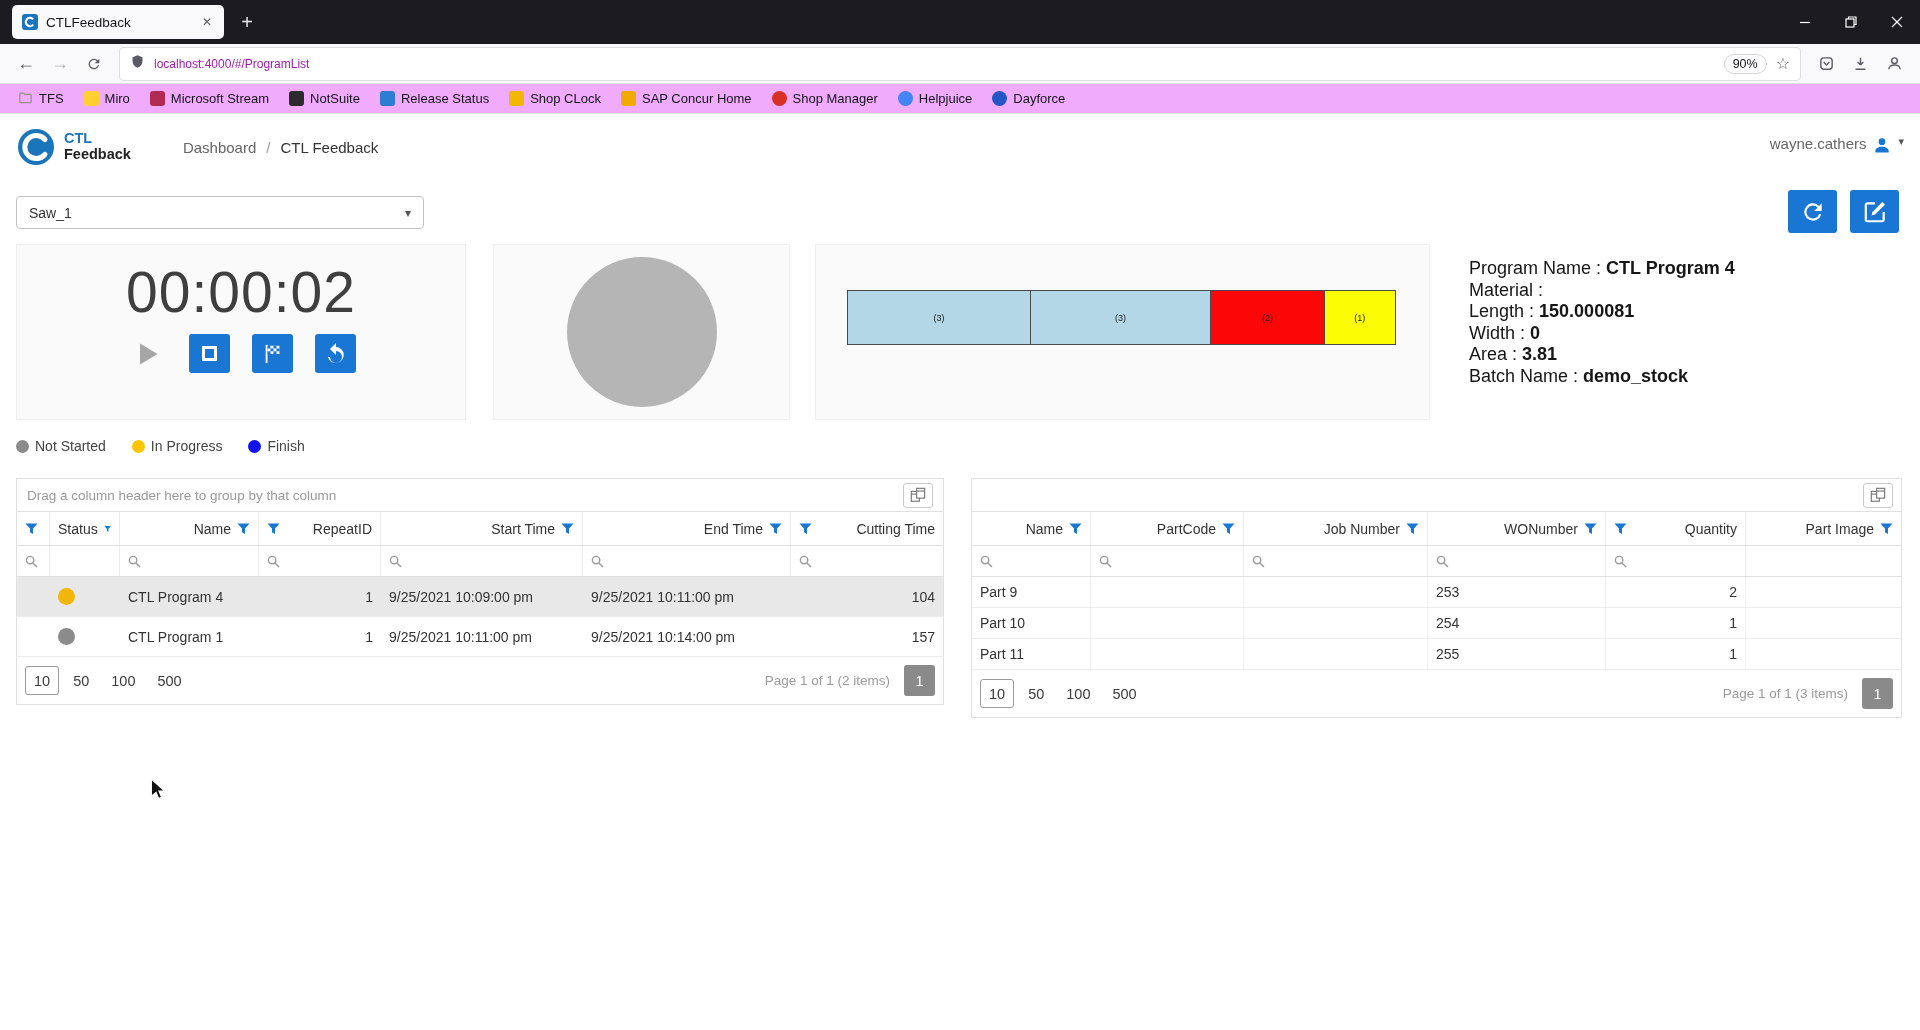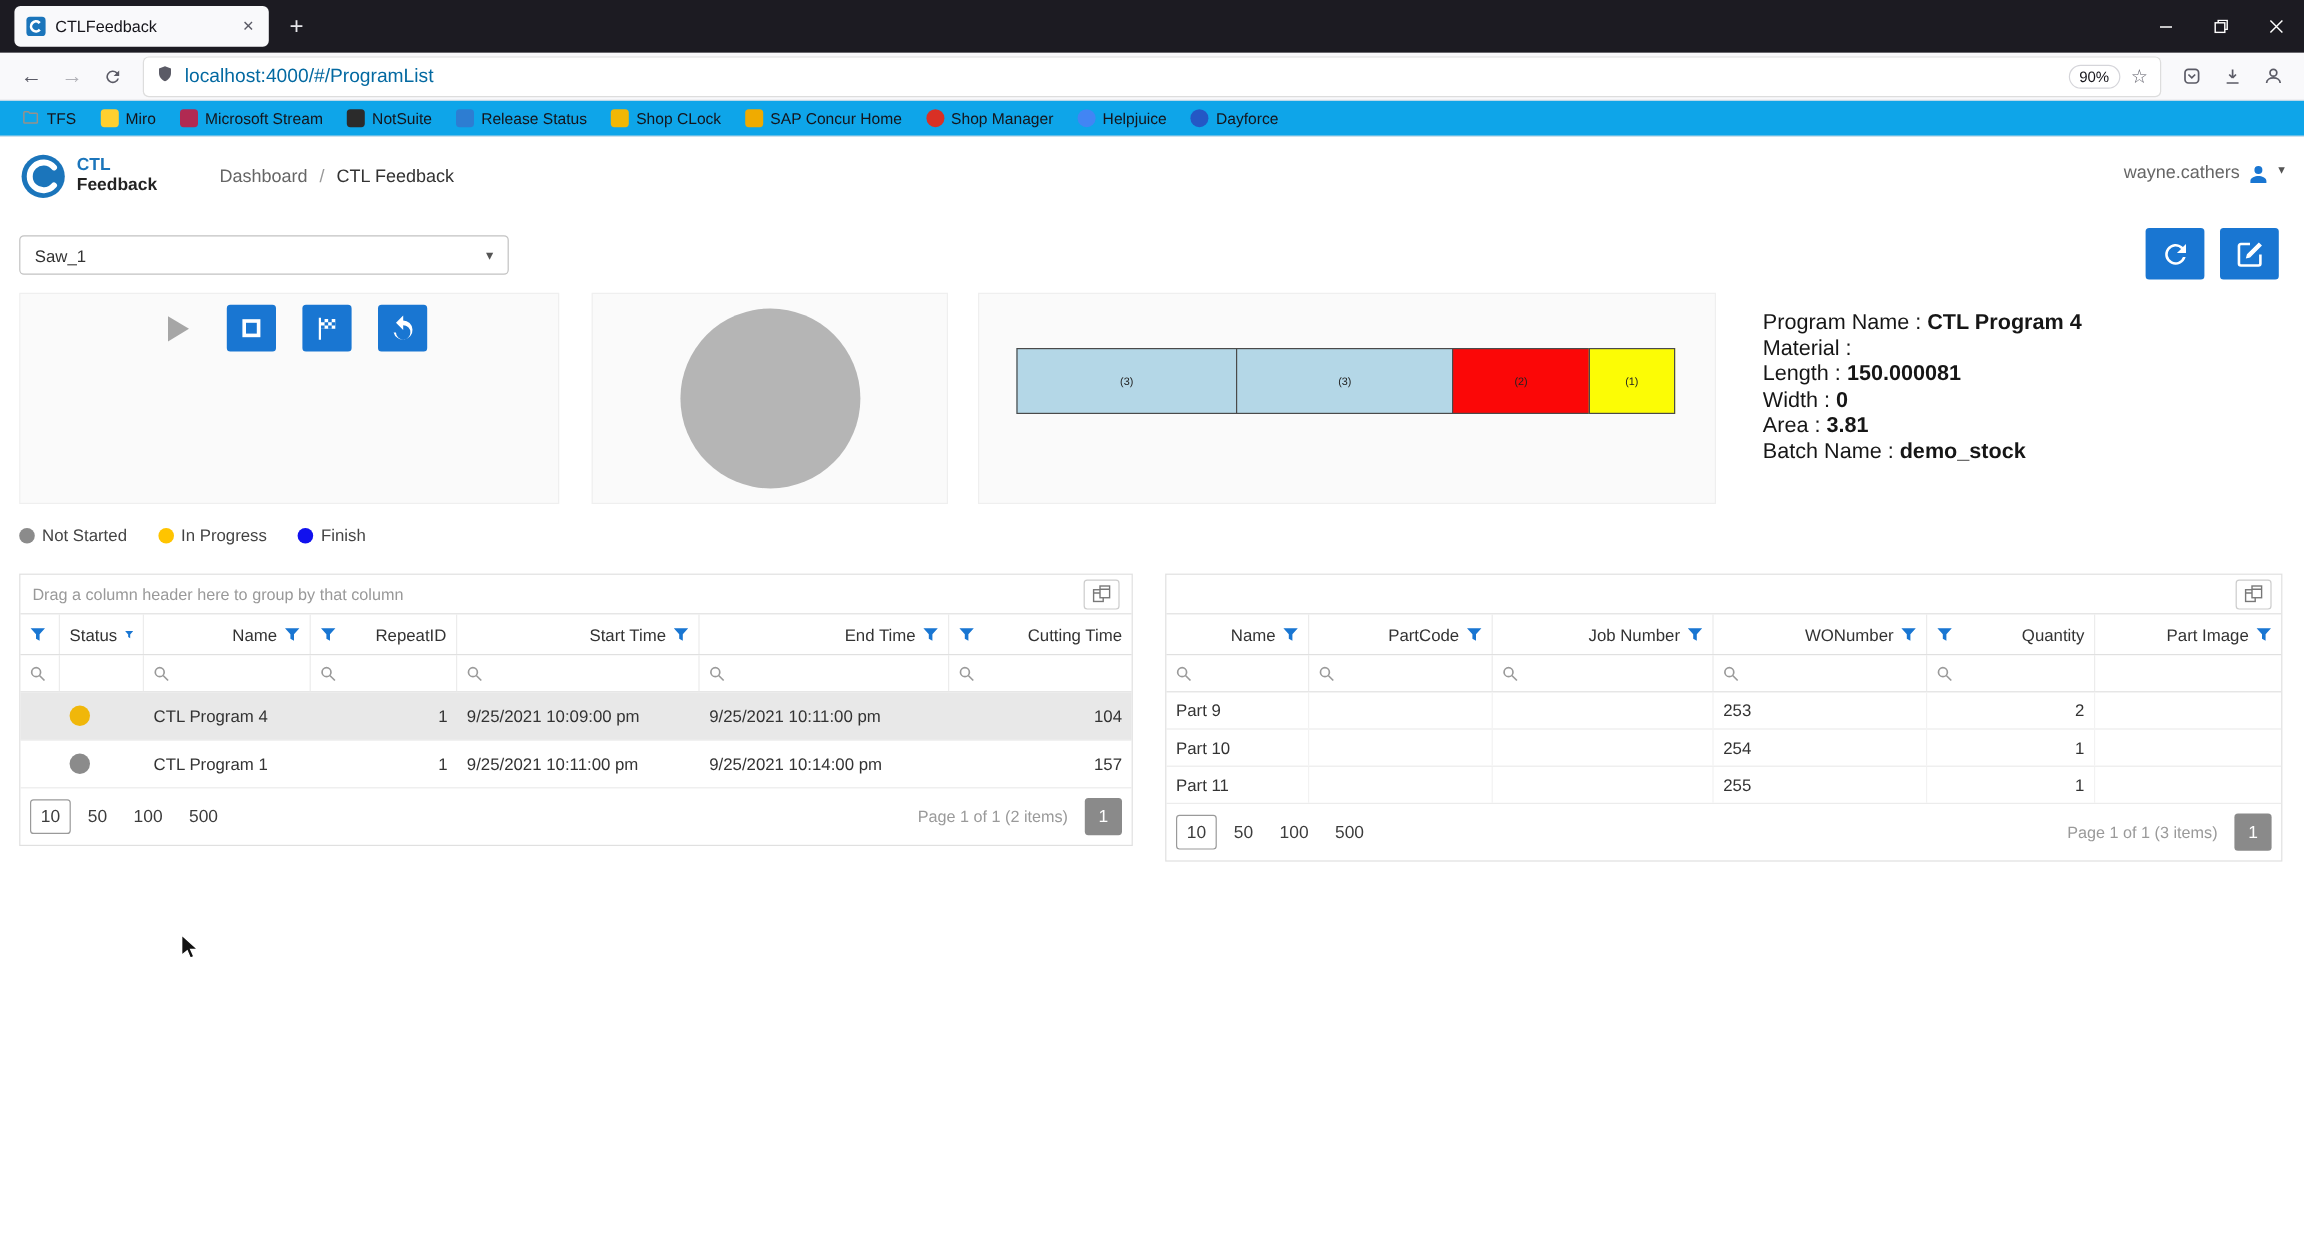--- a/index.html
+++ b/index.html
@@ -15,25 +15,25 @@
   .tab-title{font-size:13.5px;color:#15141a;flex:1;white-space:nowrap;overflow:hidden}
   .tab-close{color:#5b5b66;font-size:12px;padding:2px}
   .newtab{color:#e6e6ea;font-size:20px;width:30px;height:30px;display:flex;align-items:center;justify-content:center;margin-left:8px}
   .wincontrols{margin-left:auto;display:flex;height:44px}
   .winbtn{width:46px;height:44px;display:flex;align-items:center;justify-content:center}
 
   .navbar{height:40px;background:#f9f9fb;display:flex;align-items:center;padding:0 10px;gap:2px;border-bottom:1px solid #e1e1e5}
   .nav-icon{width:32px;height:32px;display:flex;align-items:center;justify-content:center;color:#5b5b66;font-size:18px;border-radius:4px}
   .nav-icon.disabled{opacity:.45}
   .urlbar{flex:1;height:32px;background:#fff;border-radius:4px;display:flex;align-items:center;padding:0 10px;gap:9px;margin:0 8px;box-shadow:0 0 0 1px #ddd}
-  .url-text{font-size:16px;color:#0369a1;flex:1;white-space:nowrap}
+  .url-text{font-size:12px;color:#a21caf;flex:1;white-space:nowrap}
   .zoom-pill{font-size:12.5px;color:#15141a;border:1px solid #d5d5da;border-radius:11px;padding:2px 8px}
   .star{color:#5b5b66;font-size:16px}
 
-  .bookmarks{height:30px;background:#0ea5e9;display:flex;align-items:center;padding:0 10px;gap:4px;border-bottom:1px solid #e3e3e6}
+  .bookmarks{height:30px;background:#f0abfc;display:flex;align-items:center;padding:0 10px;gap:4px;border-bottom:1px solid #e3e3e6}
   .bm{display:flex;align-items:center;gap:6px;padding:3px 8px;font-size:13px;color:#15141a;border-radius:4px;white-space:nowrap}
   .bm-ic{width:15px;height:15px;border-radius:3px;flex:0 0 auto}
   .bm-ic.circle{border-radius:50%}
 
   
   .appheader{height:66px;background:#fff;display:flex;align-items:center;padding:0 16px}
   .logo{display:flex;align-items:center;gap:8px}
   .logo-txt{line-height:1.1;font-size:14.5px;font-weight:bold}
   .logo-l1{color:#1b75bb}
   .logo-l2{color:#222}
@@ -277,20 +277,21 @@
         </svg>
     </div>
     <div class="top-btn edit">
       <svg width="26" height="26" viewBox="0 0 24 24" fill="none" stroke="#fff" stroke-width="2">
           <path d="M12 4H5a1.5 1.5 0 0 0-1.5 1.5V19A1.5 1.5 0 0 0 5 20.5h13.5A1.5 1.5 0 0 0 20 19v-7"></path>
           <path d="M9.5 14.5l2.3-.6 8.7-8.7-1.7-1.7-8.7 8.7z" fill="#fff" stroke-width="1"></path>
         </svg>
     </div>
 
     <div class="card card-timer">
+      <div class="timer-display">00:00:02</div>
       <div class="timer-buttons">
         <div class="tbtn gray">
           <svg width="28" height="28" viewBox="0 0 24 24">
               <path d="M6 3l15 9-15 9z" fill="#a6a6a6"></path>
             </svg>
         </div>
         <div class="tbtn blue">
             <span class="stop-sq"></span>
           </div>
         <div class="tbtn blue">

